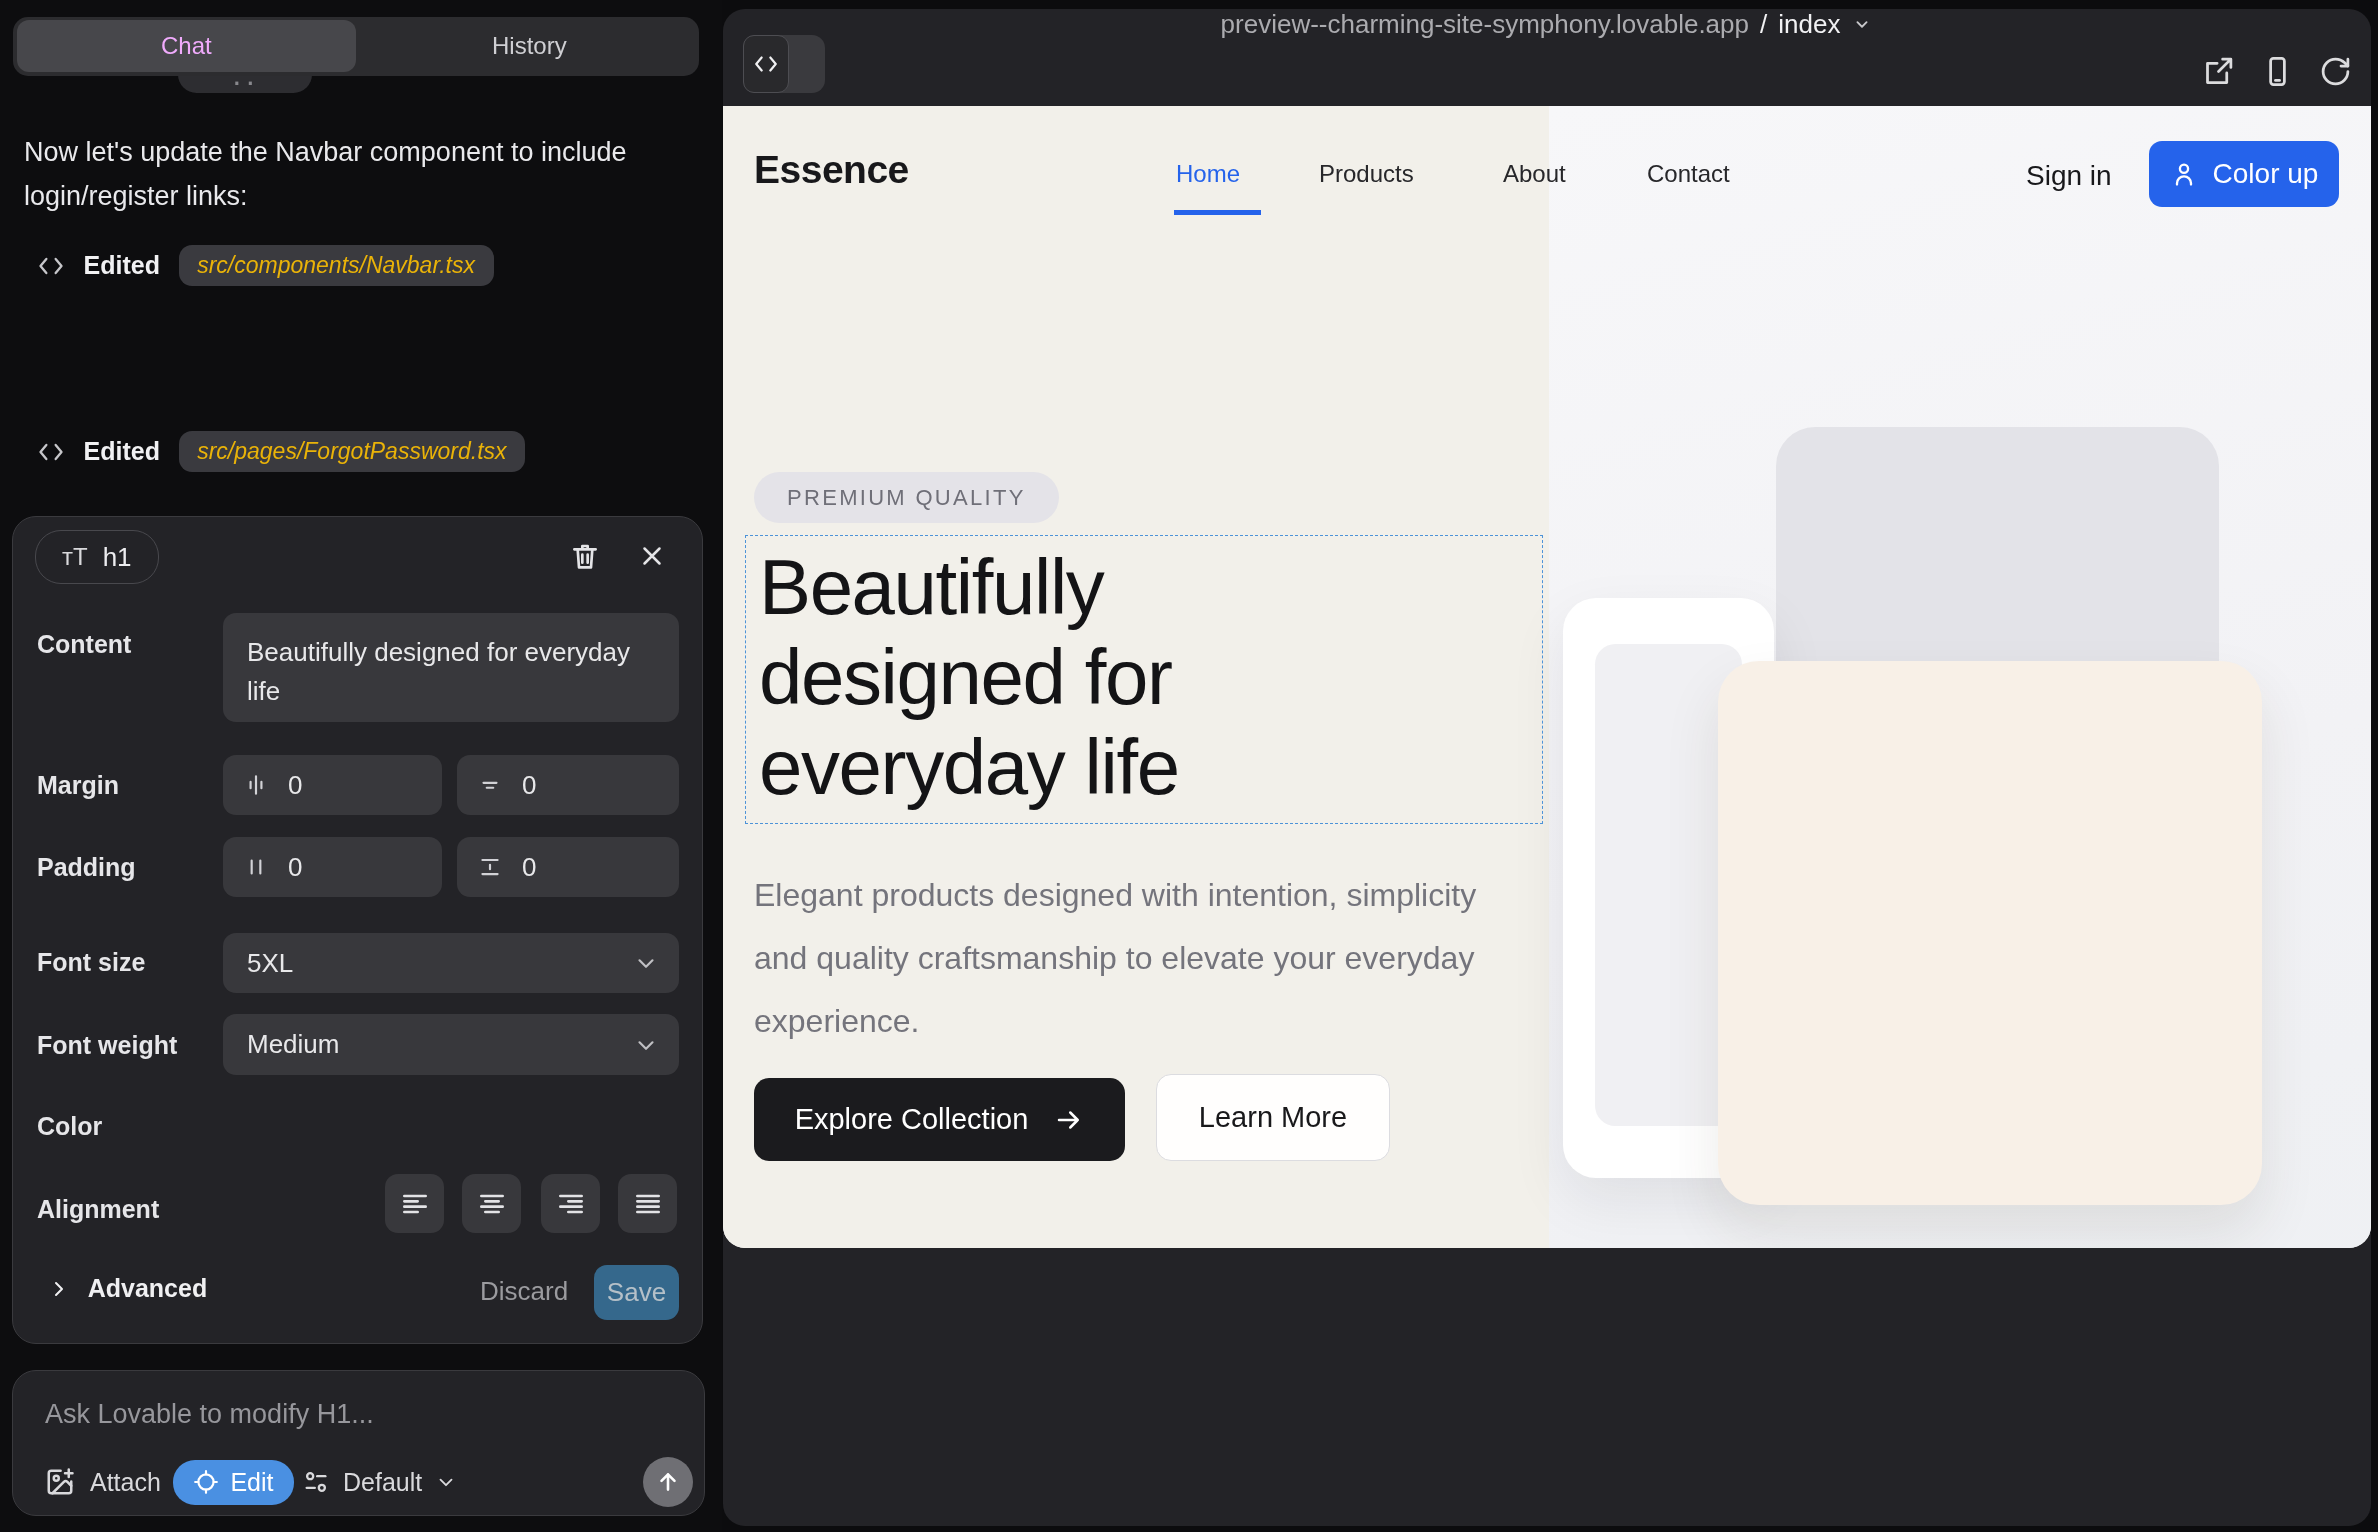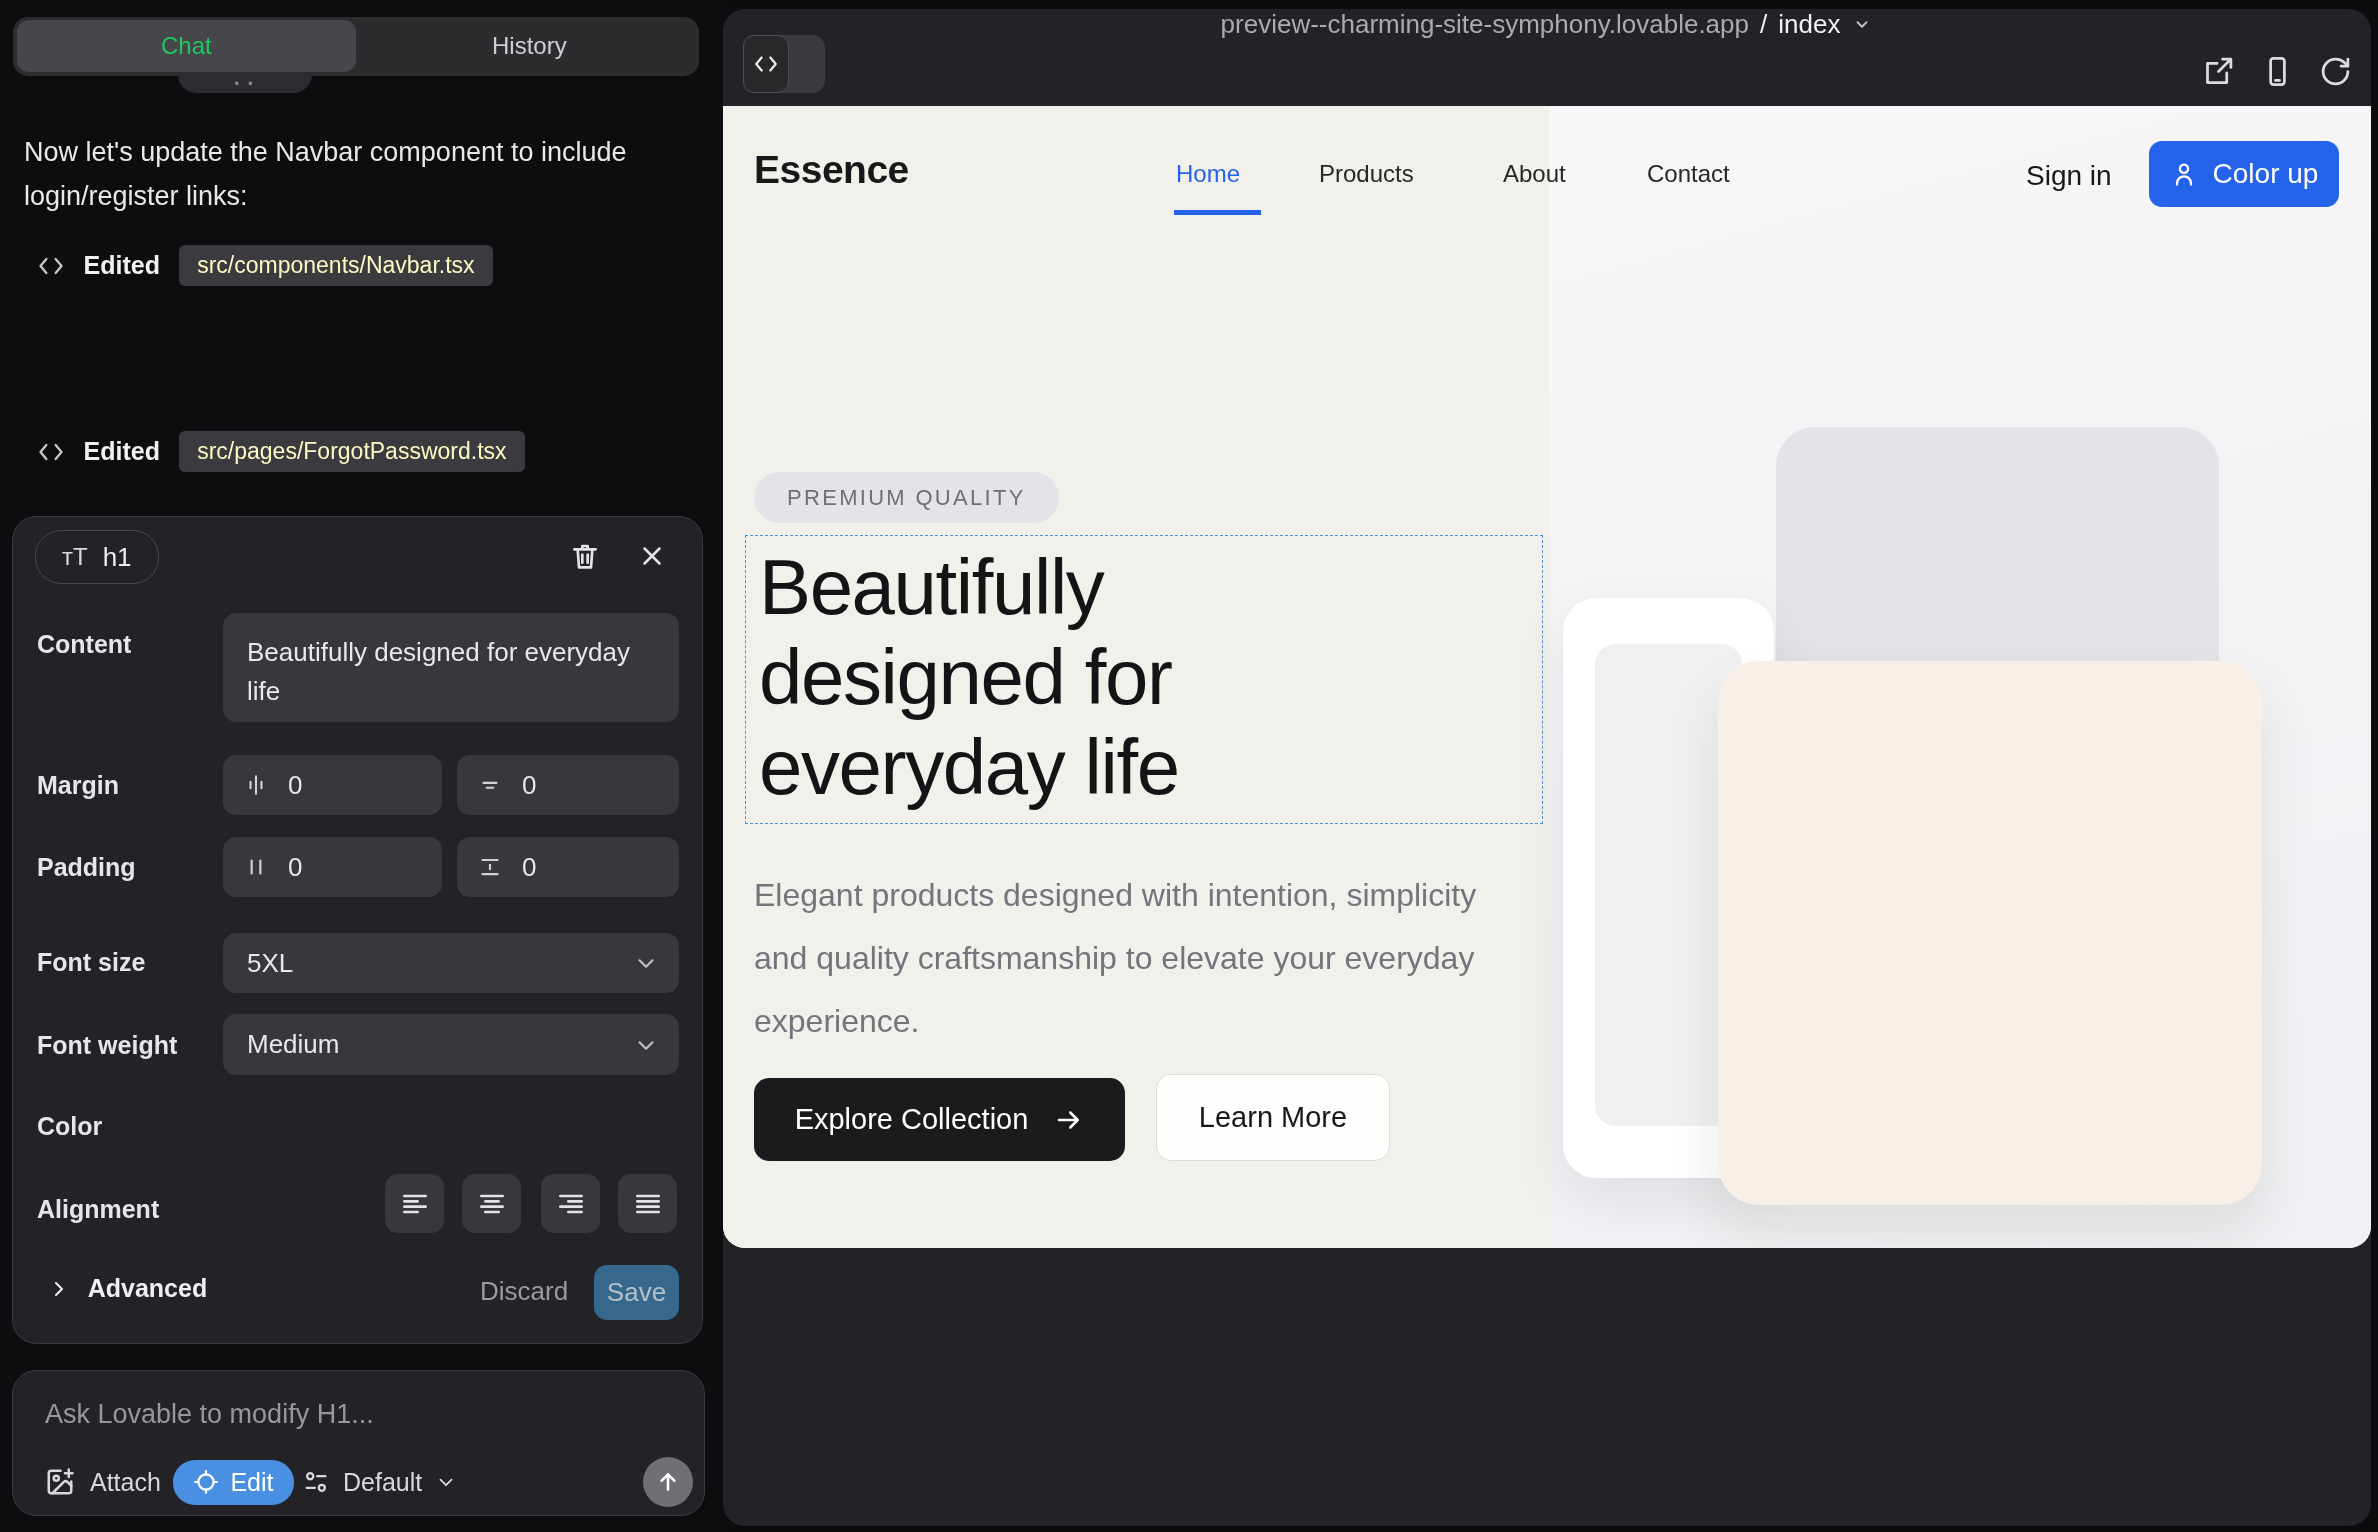--- a/index.html
+++ b/index.html
@@ -9,28 +9,28 @@
     font-family:"Liberation Sans", sans-serif;
     -webkit-font-smoothing:antialiased;
   }
   svg{display:block;}
   .ico{stroke:currentColor;fill:none;stroke-width:2;stroke-linecap:round;stroke-linejoin:round;}
 
   
   .sidebar{position:absolute;left:0;top:0;width:722px;height:1532px;background:#0d0d0f;}
   .tabbar{position:absolute;left:13px;top:16.7px;width:686px;height:59px;background:#2c2c2f;border-radius:15px;display:flex;z-index:3;}
   .tab{flex:1;display:flex;align-items:center;justify-content:center;font-size:24px;color:#cfcfd3;cursor:pointer;}
-  .tab.active{background:#47474b;border-radius:12px;margin:3.7px;color:#22c55e;}
+  .tab.active{background:#47474b;border-radius:12px;margin:3.7px;color:#f0abfc;}
   .peek-pill{position:absolute;left:178px;top:48px;width:134px;height:45px;background:#2d2d31;border-radius:18.6px;z-index:1;
     display:flex;align-items:flex-end;justify-content:center;color:#88888d;font-size:32px;line-height:24px;letter-spacing:2.8px;}
   .msg{position:absolute;left:24px;width:612px;font-size:27px;line-height:44px;color:#e9e9ec;}
   .edited-row{position:absolute;left:37px;height:45px;display:flex;align-items:center;gap:18.6px;}
   .edited-code{color:#c6c6ca;}
   .edited-label{font-size:25px;font-weight:700;color:#f1f1f3;}
-  .file-badge{background:#3a3a3f;border-radius:6px;padding:7.4px 18.6px;font-size:23px;color:#fef9c3;white-space:nowrap;}
+  .file-badge{background:#3a3a3f;border-radius:13px;padding:7.4px 18.6px;font-size:23px;color:#eab308;white-space:nowrap;font-style:italic;}
 
   
   .panel{position:absolute;left:12px;top:516px;width:691px;height:828px;background:#232327;border:0.9px solid #3a3a3e;border-radius:24px;box-sizing:border-box;}
   .panel-tagpill{position:absolute;left:22px;top:13px;height:52px;border:0.9px solid #48484d;border-radius:26px;display:flex;align-items:center;gap:15px;padding:0 26px;}
   .tagpill-glyph{font-size:24px;color:#d9d9dc;}
   .tagpill-tag{font-size:26px;color:#ececef;}
   .panel-action{position:absolute;top:20.4px;width:37px;height:37px;display:flex;align-items:center;justify-content:center;color:#e4e4e7;cursor:pointer;}
   .flabel{position:absolute;left:24px;font-size:25px;font-weight:600;color:#e6e6e9;}
   .finput{position:absolute;background:#38383c;border-radius:13px;box-sizing:border-box;display:flex;align-items:center;color:#e8e8ea;font-size:26px;}
   .finput .in-ico{color:#d2d2d6;margin:0 18.6px 0 20.4px;}

